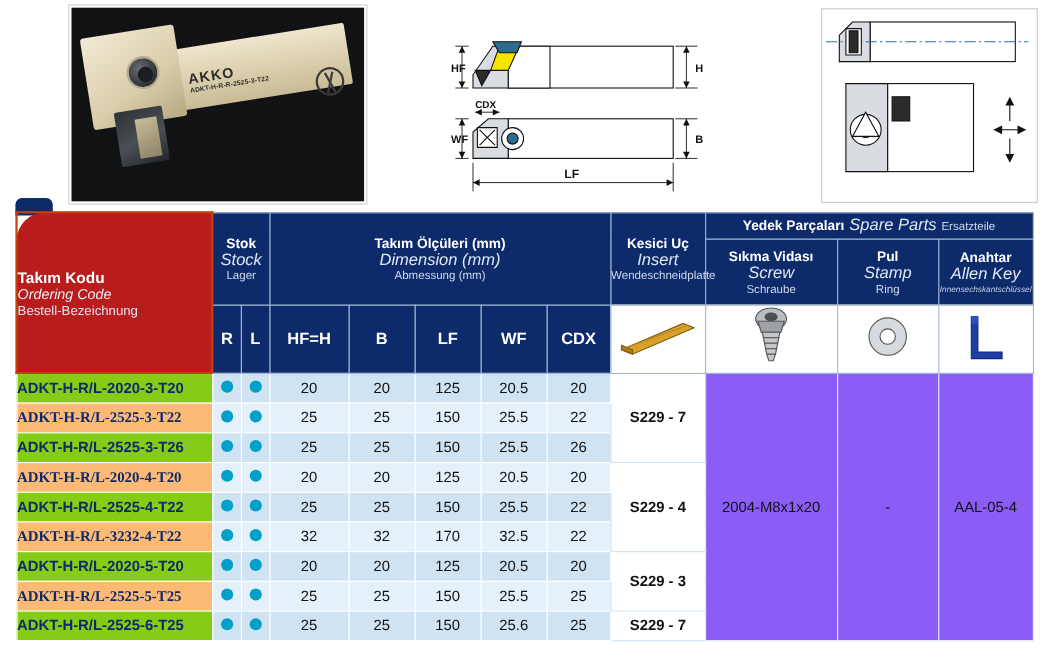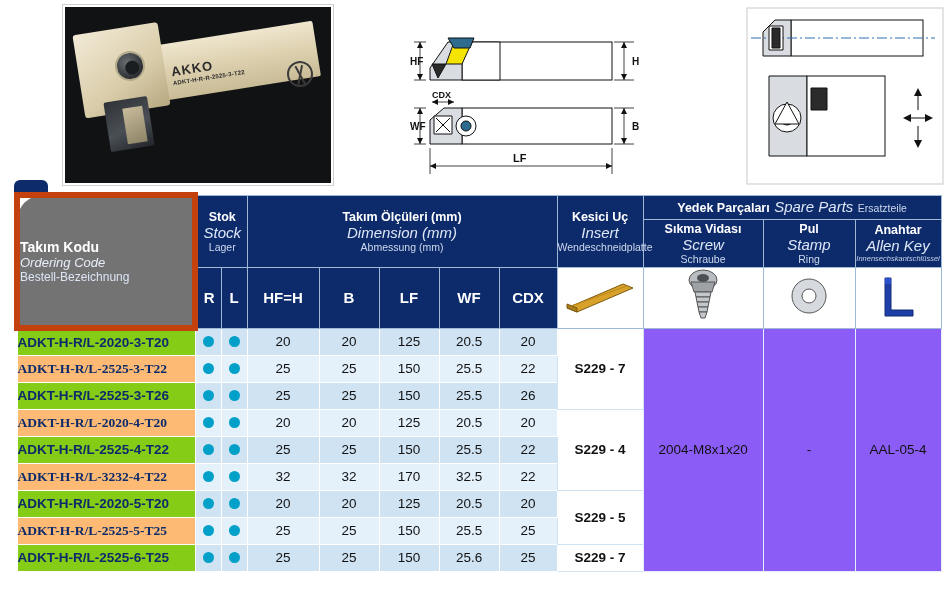--- a/index.html
+++ b/index.html
@@ -96,22 +96,22 @@
     table-layout:fixed;
   }
   table.main td, table.main th { padding:0; margin:0; }
 
   .hdr-dark {
     background:#0d2a6b; color:#ffffff;
     text-align:center; vertical-align:middle;
     border:1px solid #9fb8d6;
   }
   .hdr-code {
-    background:#737373; color:#ffffff;
-    border:6px solid #c2410c;
+    background:#b91c1c; color:#ffffff;
+    border:2px solid #c2410c;
     border-top-left-radius:26px;
     padding-left:24px;
     vertical-align:middle;
   }
   .hdr-code .l1 { font-size:14px; font-weight:bold; }
   .hdr-code .l2 { font-size:13px; font-style:italic; color:#e8eef8; }
   .hdr-code .l3 { font-size:12px; color:#dbe5f4; }
 
   .tabtop {
     position:absolute; left:14px; top:180px; width:34px; height:16px;
@@ -337,21 +337,21 @@
     </td>
 
     <td class="hdr-dark" colspan="3" style="height:24px">
       <span class="t1">Yedek Parçaları</span>
       <span class="t2">Spare Parts</span>
       <span class="t3">Ersatzteile</span>
     </td>
   </tr>
 
   <tr>
-    <td class="hdr-dark" style="height:48px">
+    <td class="hdr-dark" style="height:60px">
       <div class="t1">Sıkma Vidası</div>
       <div class="t2">Screw</div>
       <div class="t3">Schraube</div>
     </td>
     <td class="hdr-dark">
       <div class="t1">Pul</div>
       <div class="t2">Stamp</div>
       <div class="t3">Ring</div>
     </td>
     <td class="hdr-dark">
@@ -481,21 +481,21 @@
 
   <tr>
     <td class="code">ADKT-H-R/L-2020-5-T20</td>
     <td class="dotcell"><span class="dot"></span></td>
     <td class="dotcell"><span class="dot"></span></td>
     <td class="cell">20</td>
     <td class="cell">20</td>
     <td class="cell">125</td>
     <td class="cell">20.5</td>
     <td class="cell">20</td>
-    <td class="white" rowspan="2">S229 - 5</td>
+    <td class="white" rowspan="2">S229 - 3</td>
   </tr>
 
   <tr>
     <td class="code alt">ADKT-H-R/L-2525-5-T25</td>
     <td class="dotcell alt"><span class="dot"></span></td>
     <td class="dotcell alt"><span class="dot"></span></td>
     <td class="cell alt">25</td>
     <td class="cell alt">25</td>
     <td class="cell alt">150</td>
     <td class="cell alt">25.5</td>

